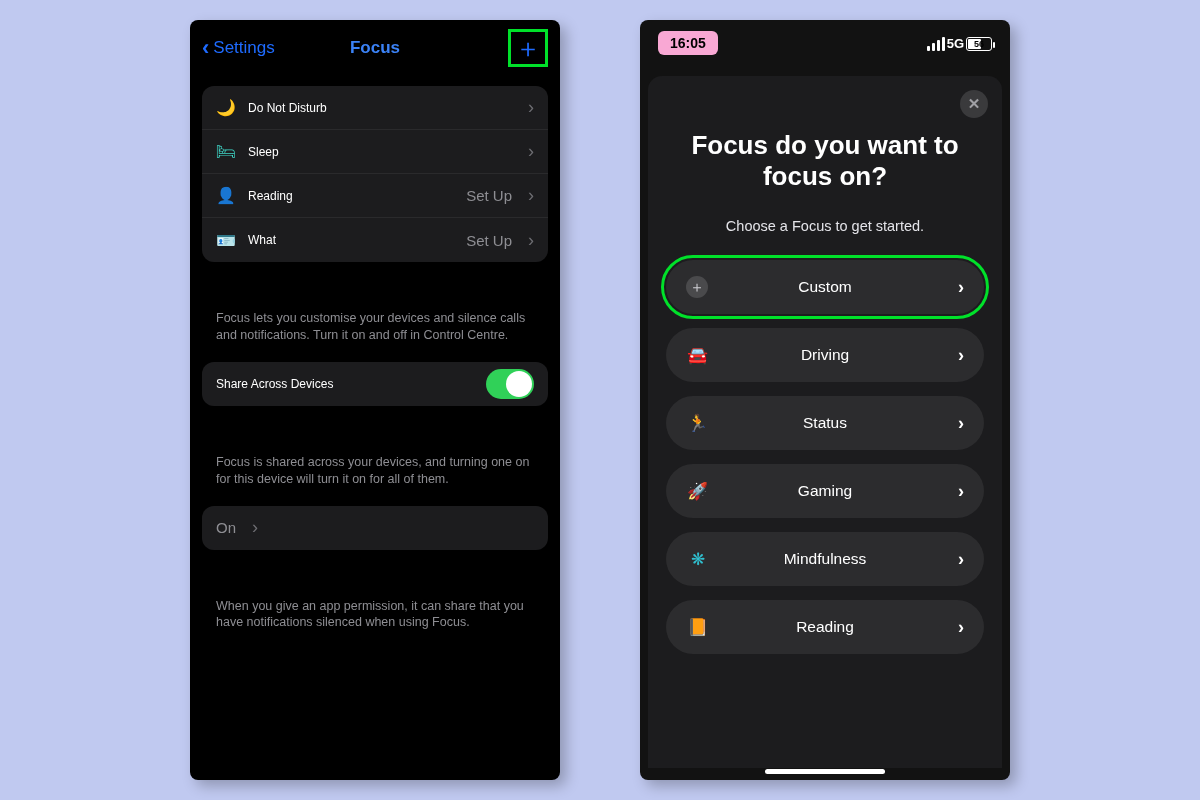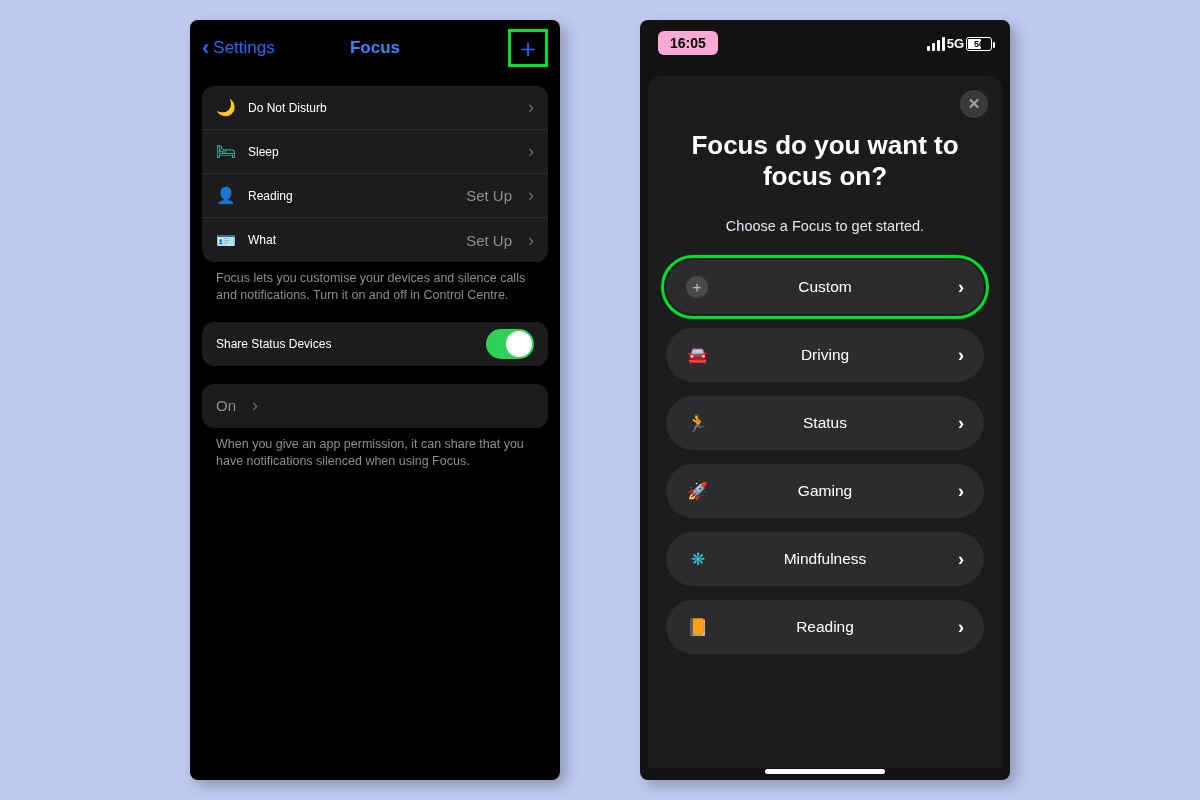--- a/index.html
+++ b/index.html
@@ -92,20 +92,21 @@
     font-size: 16px;
   }
   .row-label { flex: 1; font-size: 12px; color: #fff; }
   .row-detail { color: #8e8e93; font-size: 15px; margin-right: 4px;}
   .chevron { color: #6d6d72; font-size: 18px; }
   .footer-text {
     color: #8e8e93;
     font-size: 12.5px;
     line-height: 1.35;
     padding: 8px 18px 0 18px;
+    margin-top: 40px;
   }
   
   .toggle {
     width: 48px;
     height: 30px;
     background: #30d158;
     border-radius: 15px;
     position: relative;
   }
   .toggle::after {
@@ -267,24 +268,25 @@
       <span class="row-icon" style="color:#5a7aff">🪪</span>
       <span class="row-label">What</span>
       <span class="row-detail">Set Up</span>
       <span class="chevron">›</span>
     </div>
   </div>
   <div class="footer-text">Focus lets you customise your devices and silence calls and notifications. Turn it on and off in Control Centre.</div>
 
   <div class="group">
     <div class="row">
-      <span class="row-label">Share Status Devices</span>
+      <span class="row-label">Share Across Devices</span>
       <div class="toggle"></div>
     </div>
   </div>
+  <div class="footer-text">Focus is shared across your devices, and turning one on for this device will turn it on for all of them.</div>
 
   <div class="group">
     <div class="row">
       <span class="row-detail">On</span>
       <span class="chevron">›</span>
     </div>
   </div>
   <div class="footer-text">When you give an app permission, it can share that you have notifications silenced when using Focus.</div>
 </div>
 

